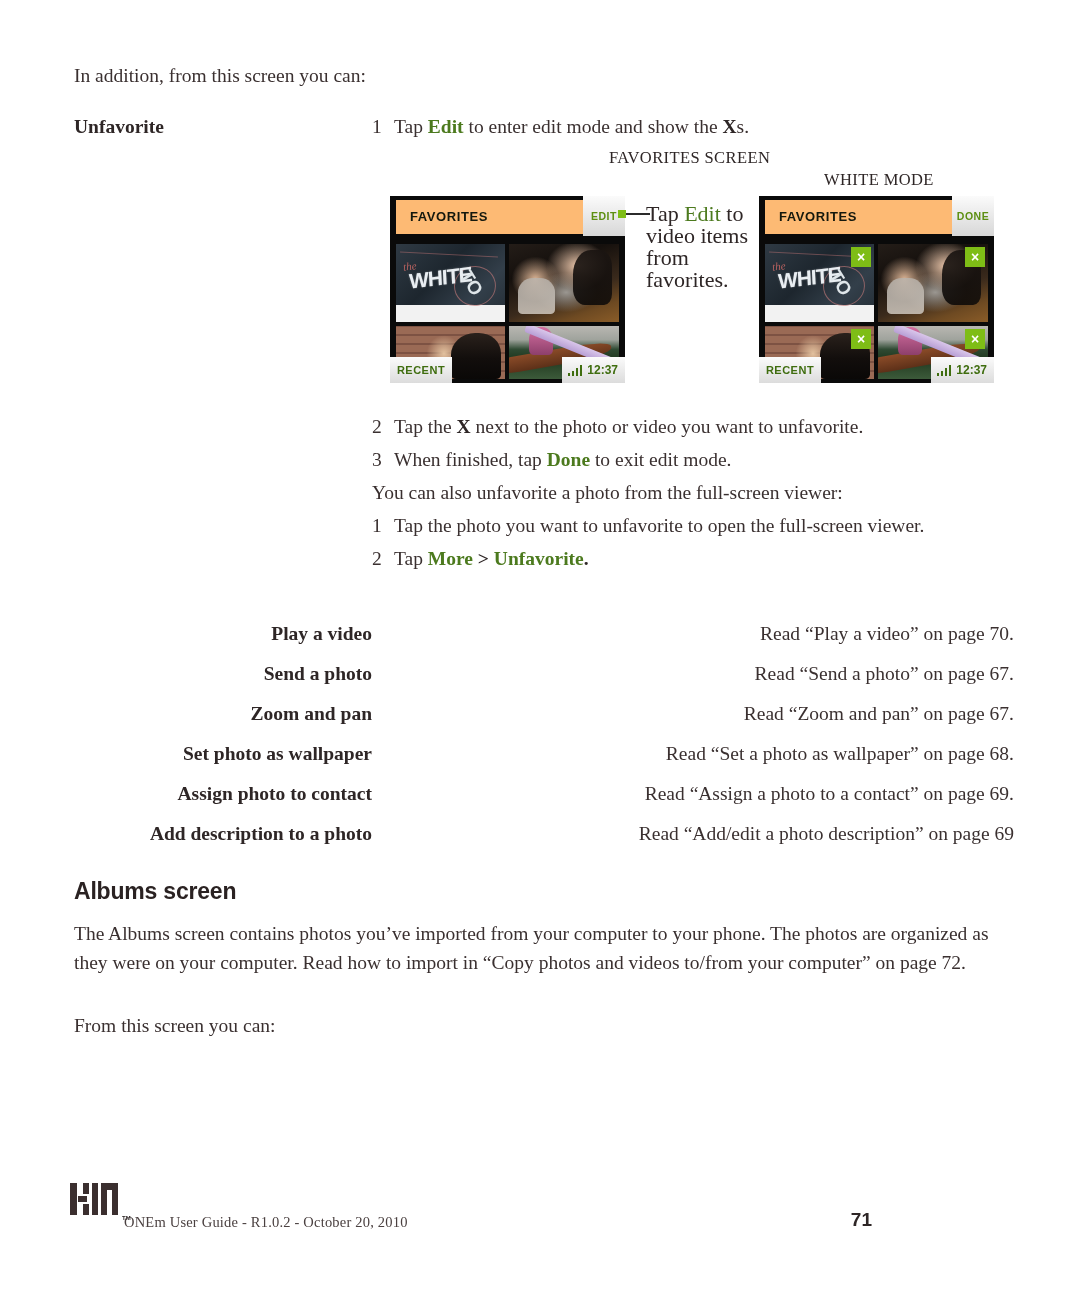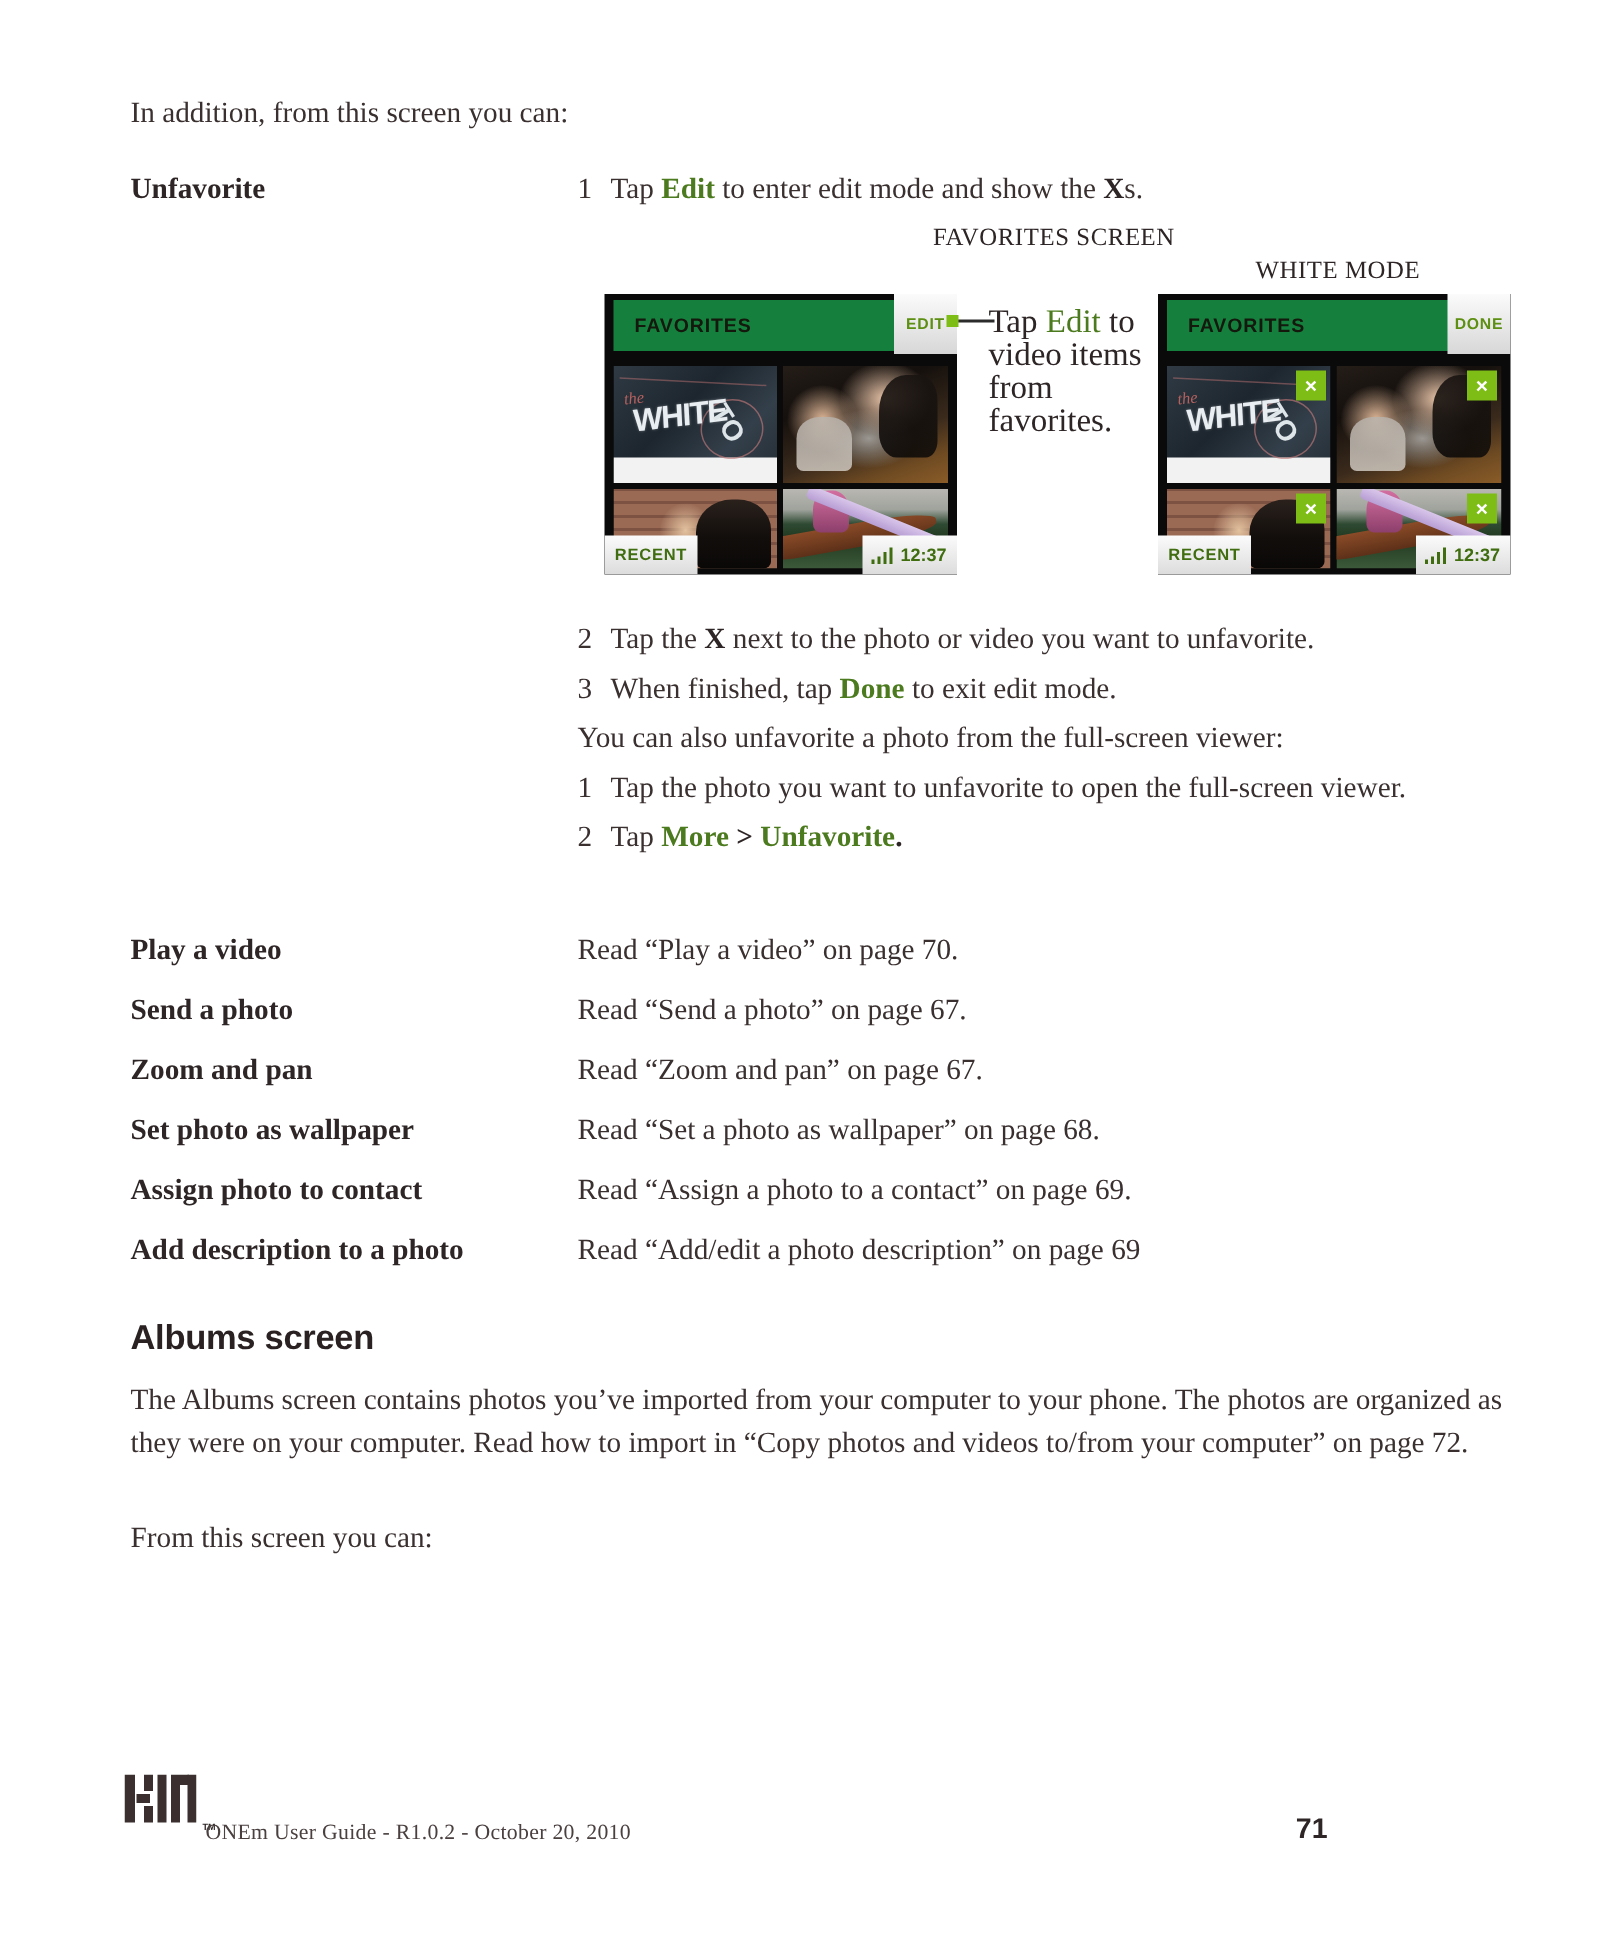--- a/index.html
+++ b/index.html
@@ -11,21 +11,21 @@
     width: 1080px;
     height: 1296px;
     position: relative;
     font-family: "Liberation Serif", serif;
     color: #3a3030;
     overflow: hidden;
   }
 
   .page {
     position: absolute;
-    left: 17px; top: 0;
+    left: 4px; top: 0;
     width: 940px;
     height: 1296px;
   }
 
   
   .body-text {
     font-family: "Liberation Serif", serif;
     font-size: 19.5px;
     line-height: 28px;
     color: #3a3030;
@@ -118,21 +118,21 @@
     overflow: hidden;
   }
   #phone-left  { left: 6px; }
   #phone-right { left: 375px; }
 
   .phone-header {
     position: absolute;
     left: 6px; top: 4px;
     width: 223px;
     height: 34px;
-    background: #15803d;
+    background: #fdba74;
   }
   .phone-title {
     position: absolute;
     left: 14px;
     top: 9px;
     font-family: "Liberation Sans", sans-serif;
     font-weight: bold;
     font-size: 13px;
     letter-spacing: 0.6px;
     color: #14180d;
@@ -374,20 +374,21 @@
   #deflist {
     position: absolute;
     left: 70px;
     top: 620px;
     width: 940px;
   }
   .def-row {
     display: flex;
     align-items: flex-start;
     margin-bottom: 12px;
+    text-align: right;
   }
   .def-row .dt {
     flex: 0 0 298px;
     font-weight: bold;
     font-size: 19.5px;
     line-height: 28px;
     color: #2e2626;
   }
   .def-row .dd {
     flex: 1 1 auto;

